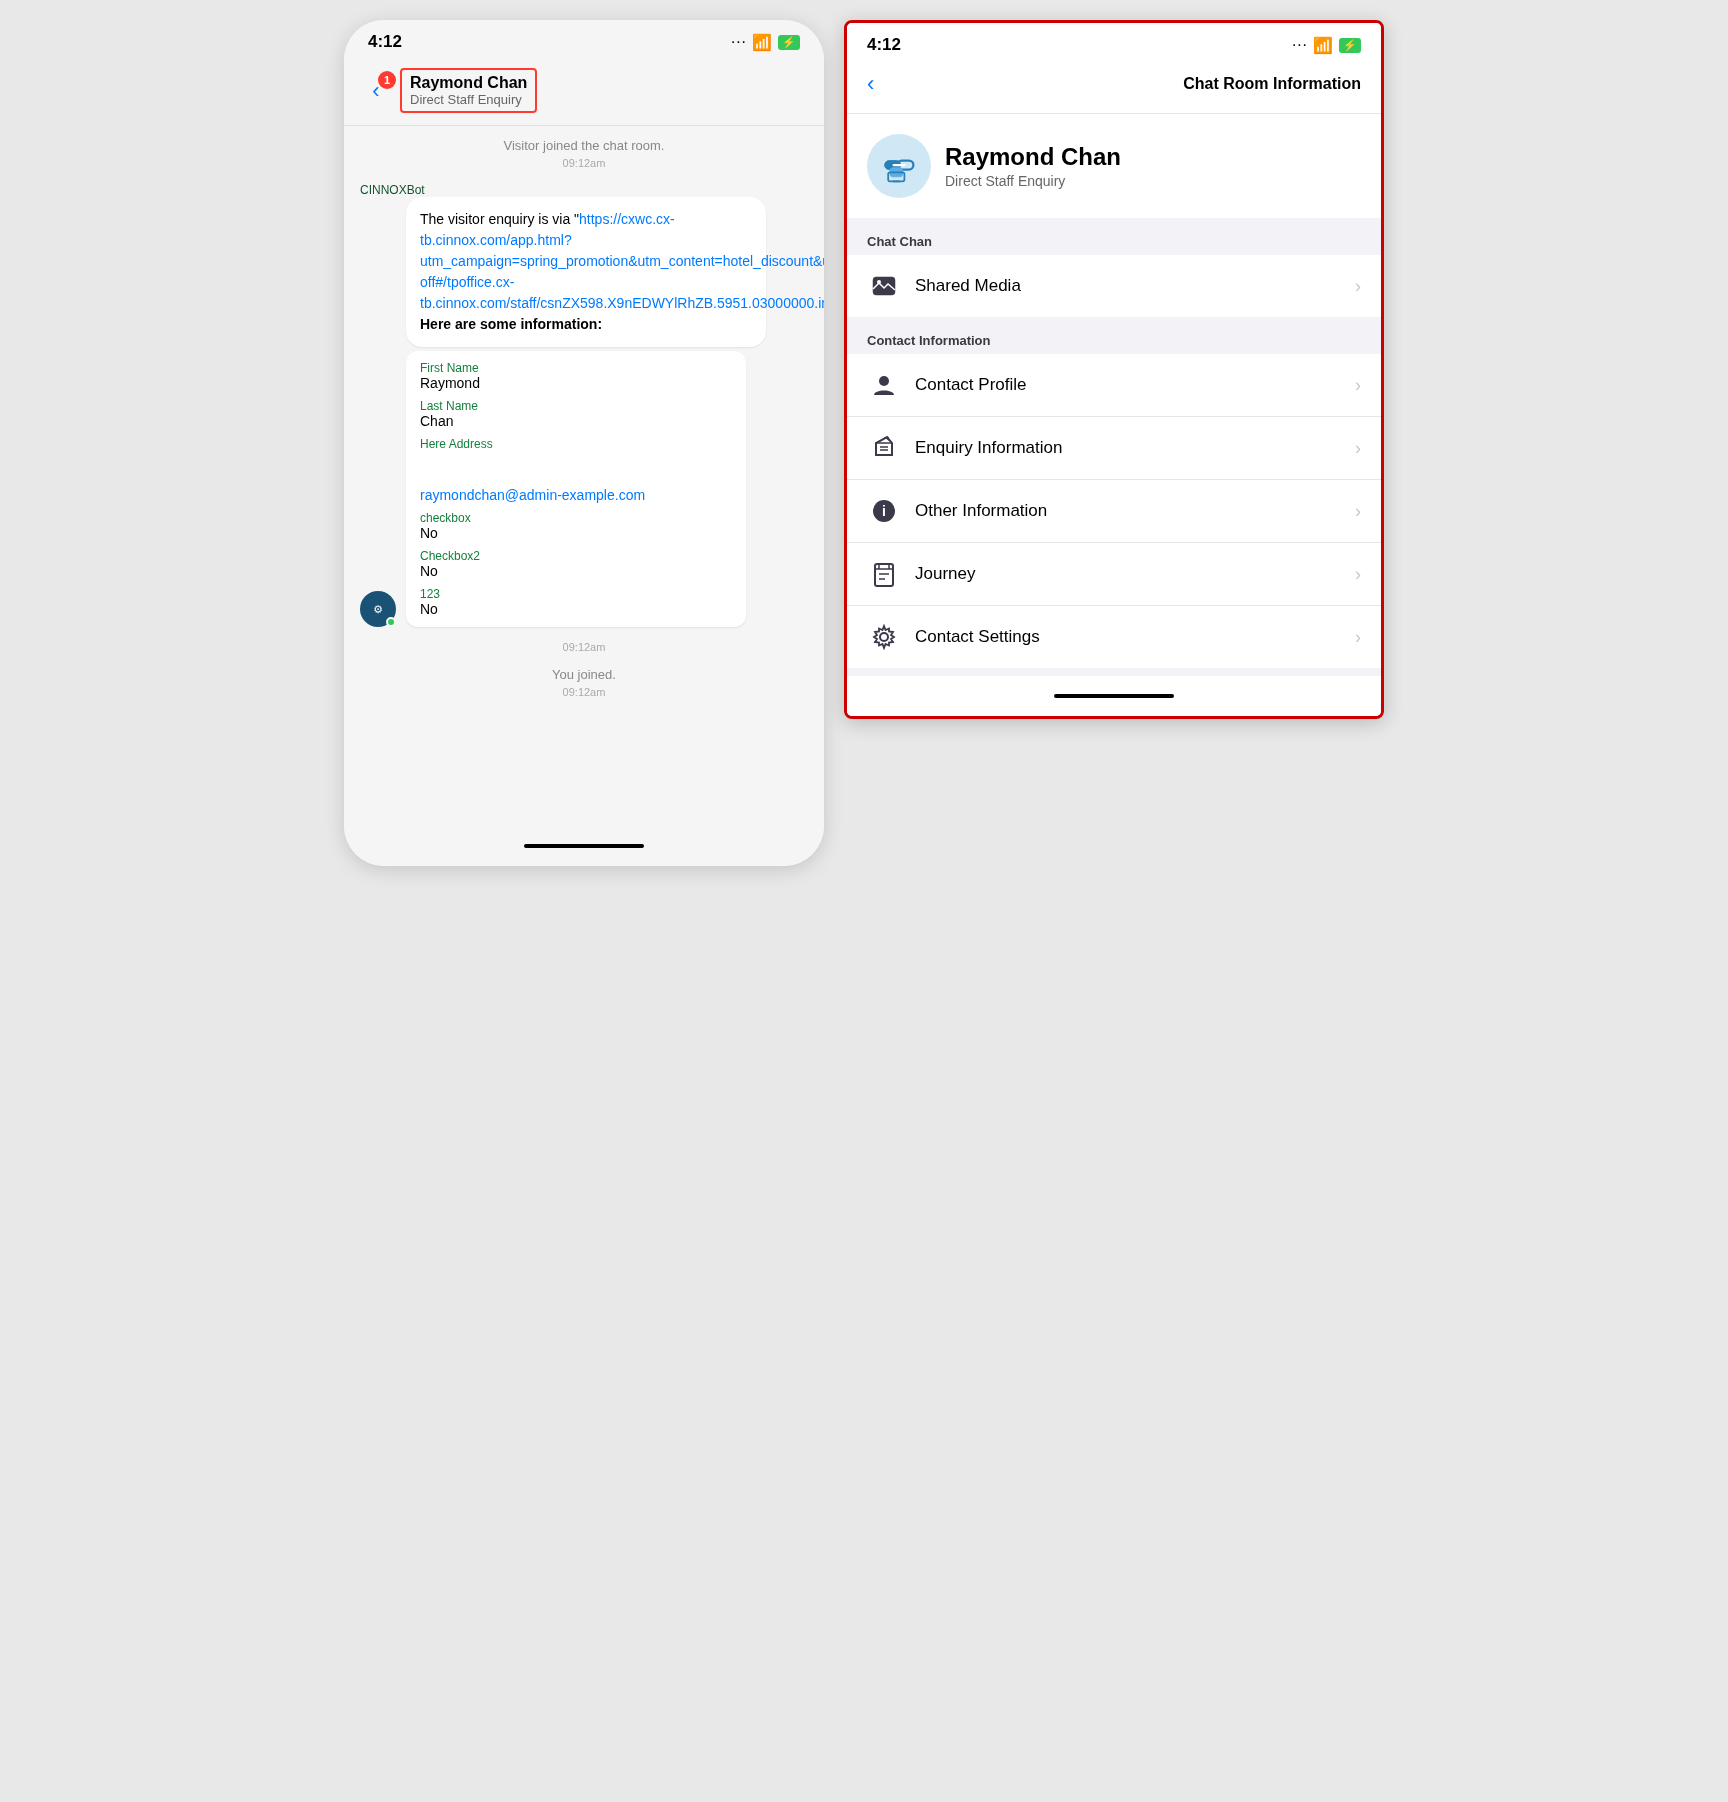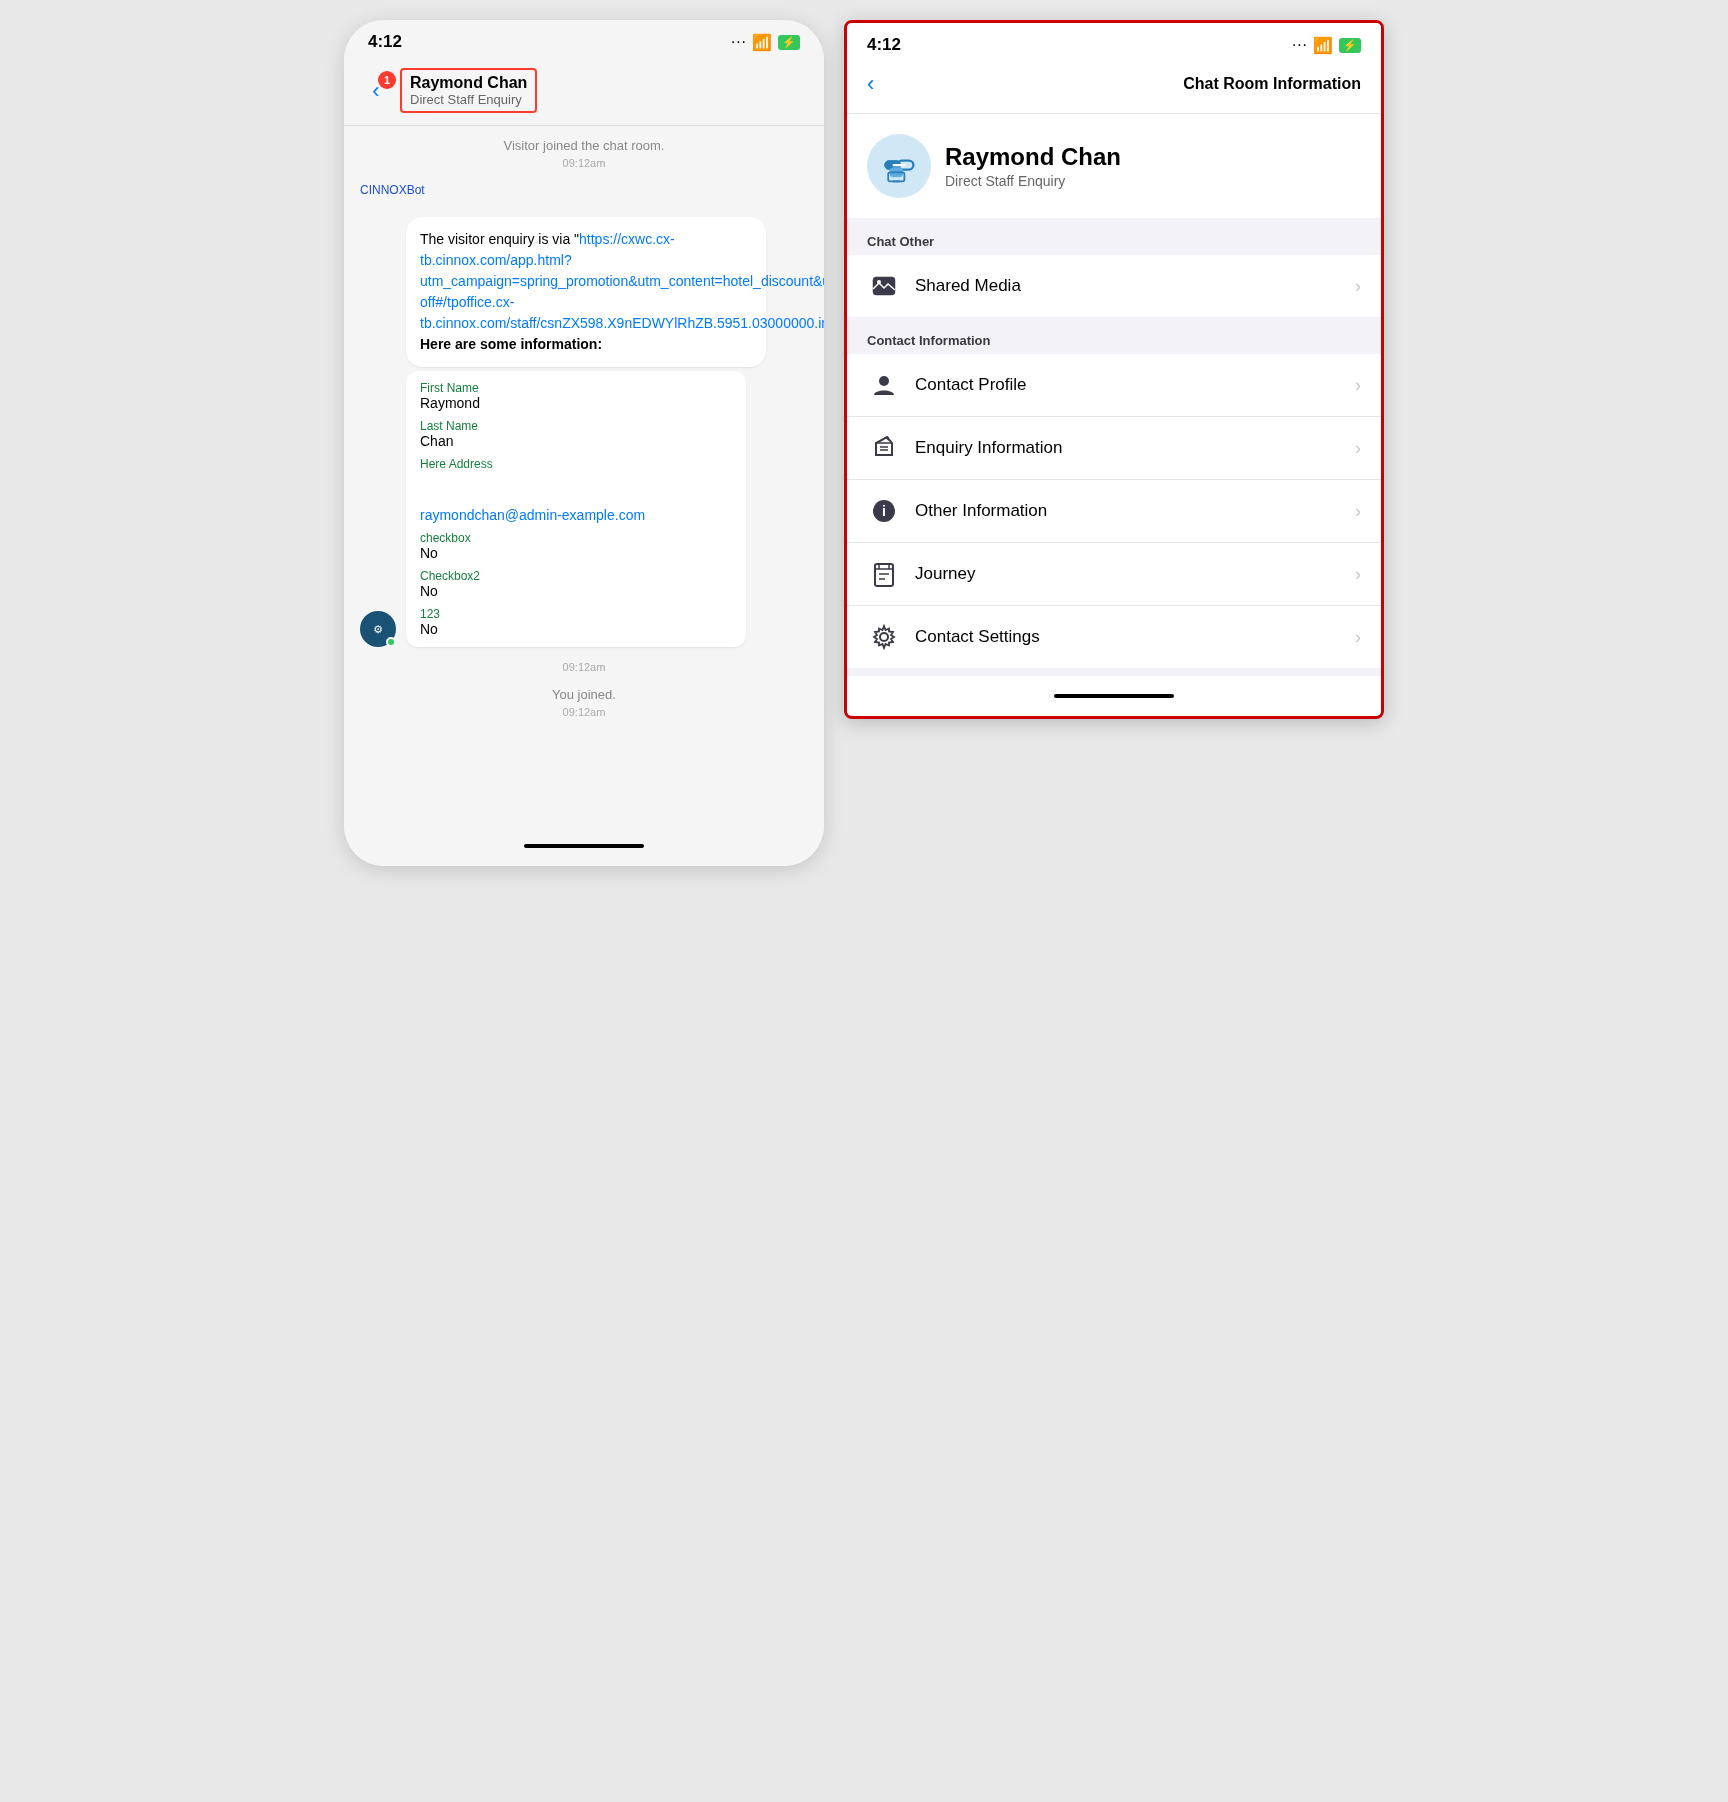--- a/index.html
+++ b/index.html
@@ -120,22 +120,22 @@
       margin-bottom: 4px;
     }
     .timestamp {
       text-align: center;
       color: #aaa;
       font-size: 11px;
       margin-bottom: 14px;
     }
     .bot-label {
       font-size: 12px;
-      color: #1d4ed8;
-      margin-bottom: 20px;
+      color: #14532d;
+      margin-bottom: 0;
     }
     .message-bubble {
       background: #fff;
       border-radius: 16px;
       padding: 12px 14px;
       max-width: 360px;
       font-size: 14px;
       color: #000;
       line-height: 1.5;
       margin-bottom: 4px;
@@ -449,21 +449,21 @@
           <line x1="13" y1="37" x2="21" y2="37" stroke="#2980b9" stroke-width="2"></line>
         </svg>
       </div>
       <div>
         <div class="profile-name">Raymond Chan</div>
         <div class="profile-sub">Direct Staff Enquiry</div>
       </div>
     </div>
 
     <div class="section-group">
-      <div class="section-label">Chat Other</div>
+      <div class="section-label">Chat Chan</div>
       <div class="list-item">
         <div class="list-icon">
           <svg viewBox="0 0 26 26" fill="none" xmlns="http://www.w3.org/2000/svg">
             <rect x="2" y="4" width="22" height="18" rx="3" fill="#3a3a4a" stroke="#3a3a4a" stroke-width="0.5"></rect>
             <path d="M2 16 L8 10 L13 15 L17 11 L24 17" stroke="white" stroke-width="1.5" fill="none"></path>
             <circle cx="8" cy="9" r="2" fill="white"></circle>
           </svg>
         </div>
         <span class="list-text">Shared Media</span>
         <span class="chevron-right">›</span>

